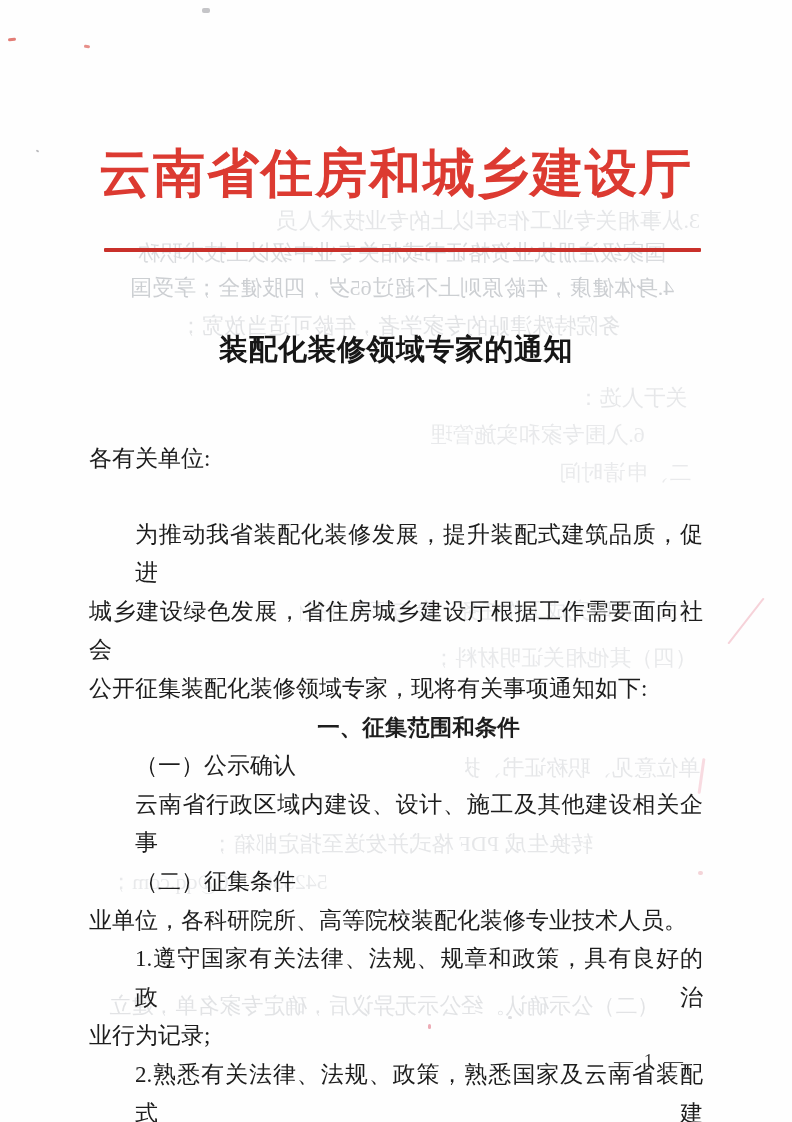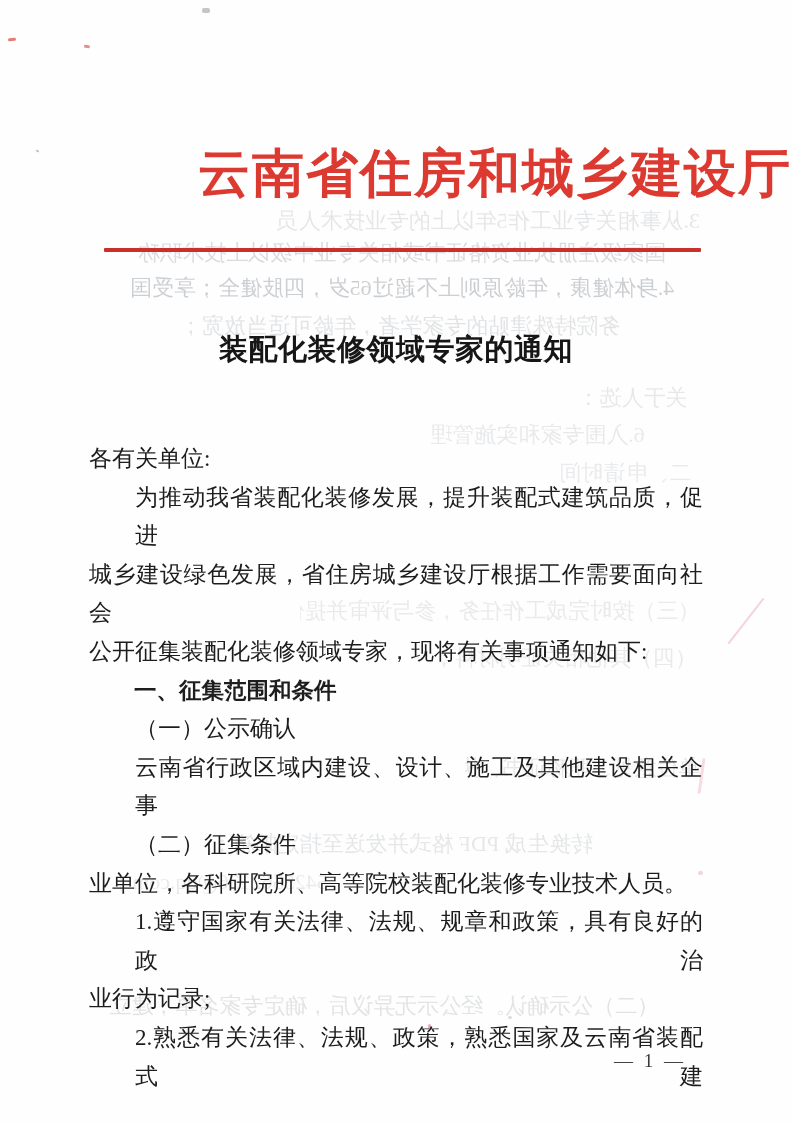--- a/index.html
+++ b/index.html
@@ -8,21 +8,21 @@
     width: 792px; height: 1122px;
     margin: 0 auto;
     background: #fefefe;
     overflow: hidden;
     font-family: "Liberation Serif", "DejaVu Serif", serif;
     color: #1c1c1c;
   }
   
   .letterhead {
     position: absolute; top: 138px; left: 0; width: 100%;
-    text-align: right;
+    text-align: center;
     font-size: 52px; font-weight: bold;
     letter-spacing: 2px;
     line-height: 72px;
   }
   .red-rule {
     position: absolute; top: 248px; left: 104px;
     width: 597px; height: 4px;
     border-radius: 1px;
   }
   
@@ -102,24 +102,24 @@
   <div class="letterhead" style="color: rgb(220, 58, 49);">云南省住房和城乡建设厅</div>
 
   <div class="red-rule" style="background: rgb(201, 48, 42);"></div>
 
   <div class="doc-title">
     <div>装配化装修领域专家的通知</div>
   </div>
 
   <div class="doc-body">
       <div class="bline">各有关单位:</div>
-      <div class="bline just" style="padding-left: 2em;">为推动我省装配化装修发展，提升装配式建筑品质，促进</div>
+      <div class="bline just" style="padding-left: 2em; margin-top: 37px;">为推动我省装配化装修发展，提升装配式建筑品质，促进</div>
       <div class="bline just">城乡建设绿色发展，省住房城乡建设厅根据工作需要面向社会</div>
       <div class="bline">公开征集装配化装修领域专家，现将有关事项通知如下:</div>
-      <div class="bline bold sans" style="padding-left: 2em;">一、征集范围和条件</div>
+      <div class="bline bold sans" style="padding-left: 2em; text-align: center;">一、征集范围和条件</div>
       <div class="bline" style="padding-left: 2em;">（一）公示确认</div>
       <div class="bline just" style="padding-left: 2em;">云南省行政区域内建设、设计、施工及其他建设相关企事</div>
       <div class="bline" style="padding-left: 2em;">（二）征集条件</div>
       <div class="bline">业单位，各科研院所、高等院校装配化装修专业技术人员。</div>
       <div class="bline just" style="padding-left: 2em;">1.遵守国家有关法律、法规、规章和政策，具有良好的政治</div>
       <div class="bline">业行为记录;</div>
       <div class="bline just" style="padding-left: 2em;">2.熟悉有关法律、法规、政策，熟悉国家及云南省装配式建</div>
     </div>
 
   <div class="page-number">— 1 —</div>

